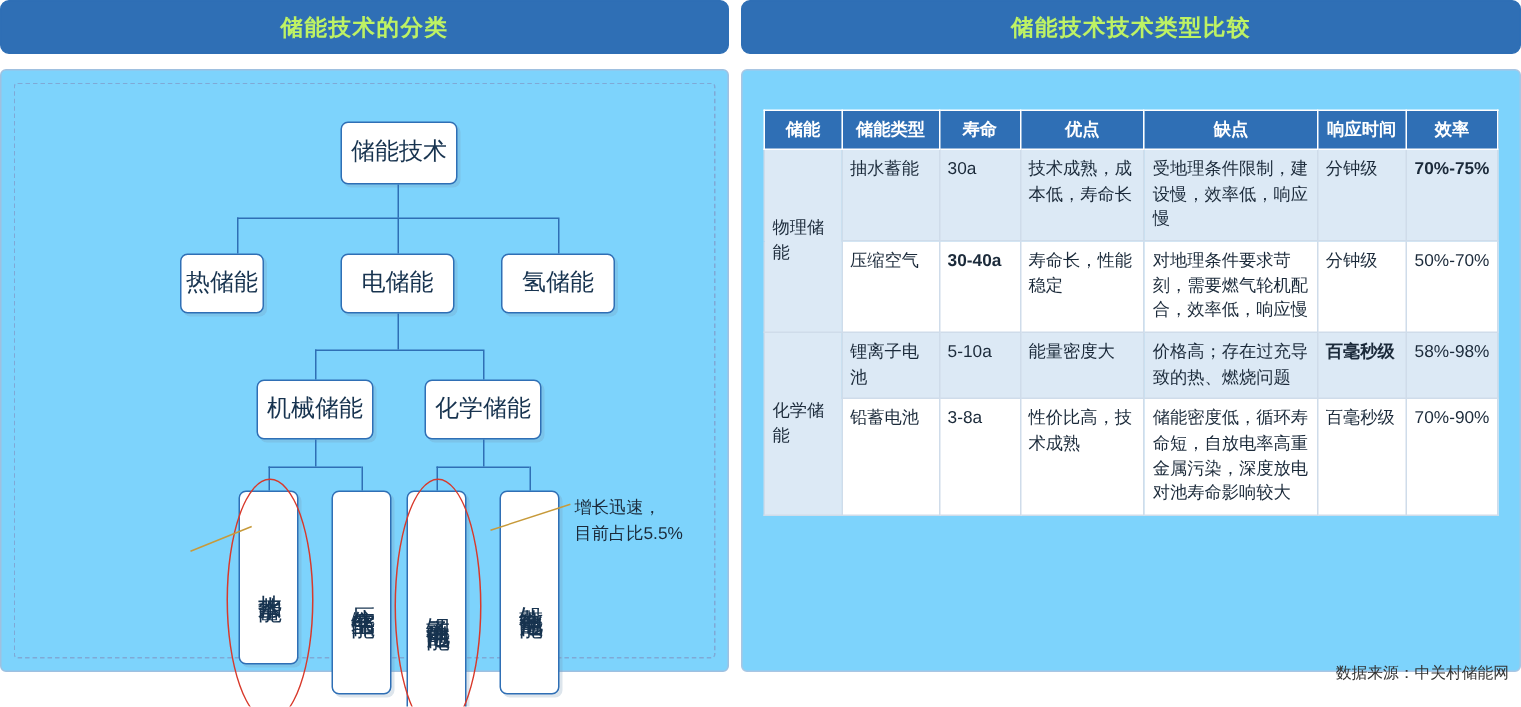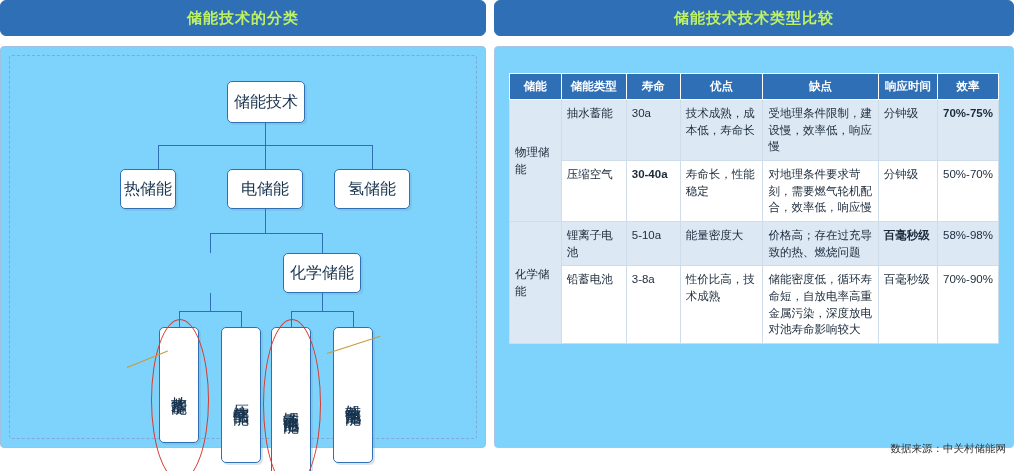--- a/index.html
+++ b/index.html
@@ -106,20 +106,21 @@
 
     <div class="node" style="left:119px;top:122px;width:56px;height:40px;">热储能</div>
     <div class="node" style="left:226px;top:122px;width:76px;height:40px;">电储能</div>
     <div class="node" style="left:333px;top:122px;width:76px;height:40px;">氢储能</div>
 
     <div class="conn v" style="left:264px;top:162px;height:24px;"></div>
     <div class="conn h" style="left:209px;top:186px;width:112px;"></div>
     <div class="conn v" style="left:209px;top:186px;height:20px;"></div>
     <div class="conn v" style="left:321px;top:186px;height:20px;"></div>
 
+    <div class="node" style="left:170px;top:206px;width:78px;height:40px;">机械储能</div>
     <div class="node" style="left:282px;top:206px;width:78px;height:40px;">化学储能</div>
 
     <div class="conn v" style="left:209px;top:246px;height:18px;"></div>
     <div class="conn h" style="left:178px;top:264px;width:62px;"></div>
     <div class="conn v" style="left:178px;top:264px;height:16px;"></div>
     <div class="conn v" style="left:240px;top:264px;height:16px;"></div>
 
     <div class="node vert" style="left:158px;top:280px;width:40px;height:116px;">抽水蓄能</div>
     <div class="node vert" style="left:220px;top:280px;width:40px;height:136px;">压缩空气储能</div>
 
@@ -131,20 +132,24 @@
     <div class="node vert" style="left:270px;top:280px;width:40px;height:150px;">锂离子电池储能</div>
     <div class="node vert" style="left:332px;top:280px;width:40px;height:136px;">铅蓄电池储能</div>
 
     <div class="ellipse" style="left:150px;top:272px;width:56px;height:160px;"></div>
     <div class="ellipse" style="left:262px;top:272px;width:56px;height:168px;"></div>
 
     <div class="callout" style="left:22px;top:316px;width:116px;">
     </div>
     <div class="leader" style="left:126px;top:320px;width:44px;transform:rotate(-22deg);background:#c79a3a;"></div>
 
+    <div class="callout" style="left:382px;top:284px;width:104px;">
+      <div>增长迅速，</div>
+      <div>目前占比5.5%</div>
+    </div>
     <div class="leader" style="left:326px;top:306px;width:56px;transform:rotate(-18deg);background:#c79a3a;"></div>
   </div>
 </div>
 
 <div class="panel right">
   <div class="title-bar">储能技术技术类型比较</div>
   <div class="body-box">
     <table>
       <thead>
         <tr>

